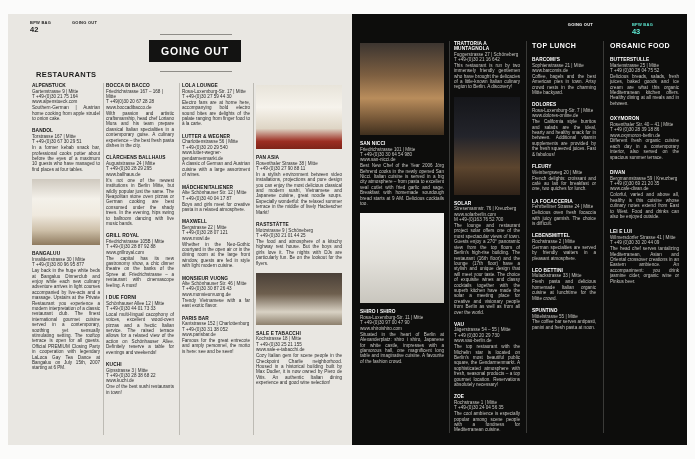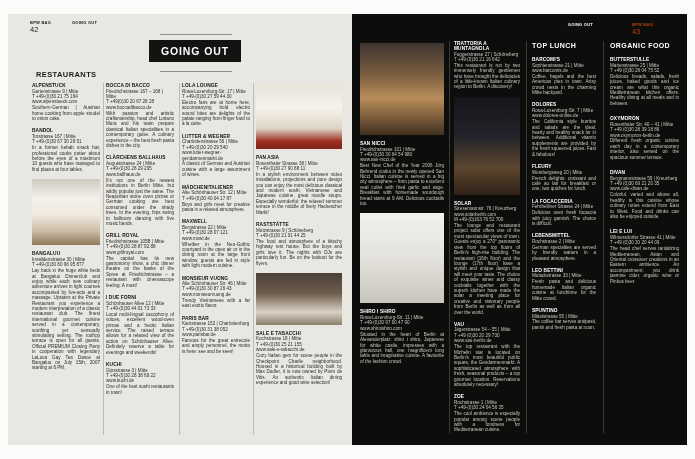--- a/index.html
+++ b/index.html
@@ -5,25 +5,25 @@
   html,body{margin:0;padding:0}
   body{width:695px;height:459px;position:relative;background:#fbfbfa;
        font-family:"Liberation Sans",sans-serif;overflow:hidden;-webkit-font-smoothing:antialiased}
 
   .page{position:absolute;top:14px;height:431px}
   .page-left{left:8px;width:344px;background:#e9e7e2;color:#1c1c1c}
   .page-right{left:352px;width:335px;background:#0d0d0c;color:#d6d5d2}
 
   
   .tiny{font-size:4px;font-weight:bold;letter-spacing:.25px;line-height:4.6px;text-transform:uppercase}
-  .pageno{font-size:7.5px;font-weight:normal;line-height:8px}
+  .pageno{font-size:7.5px;font-weight:bold;line-height:8px}
   .hl-mag{position:absolute;left:22px;top:7px;color:#1c1c1c}
   .hl-sec{position:absolute;left:64px;top:7px;color:#1c1c1c}
   .hr-sec{position:absolute;right:94px;top:9px;color:#fff}
-  .hr-mag{position:absolute;right:34px;top:9px;color:#c2410c;text-align:left}
+  .hr-mag{position:absolute;right:34px;top:9px;color:#5eead4;text-align:left}
 
   .rule{position:absolute;left:152px;width:72px;border-top:1px solid #8f8d88;height:0}
   .rule-top{top:20px}.rule-bot{top:57px}
   .banner{position:absolute;left:141px;top:26px;width:92px;height:22px;background:#131312;
           color:#fff;display:flex;align-items:center;justify-content:center;
           font-size:10.5px;font-weight:bold;letter-spacing:.9px}
   .restaurants-h{position:absolute;left:24px;top:52px;font-size:7.5px;font-weight:bold;letter-spacing:.4px;margin:4px}
 
   
   .cols{position:absolute}

